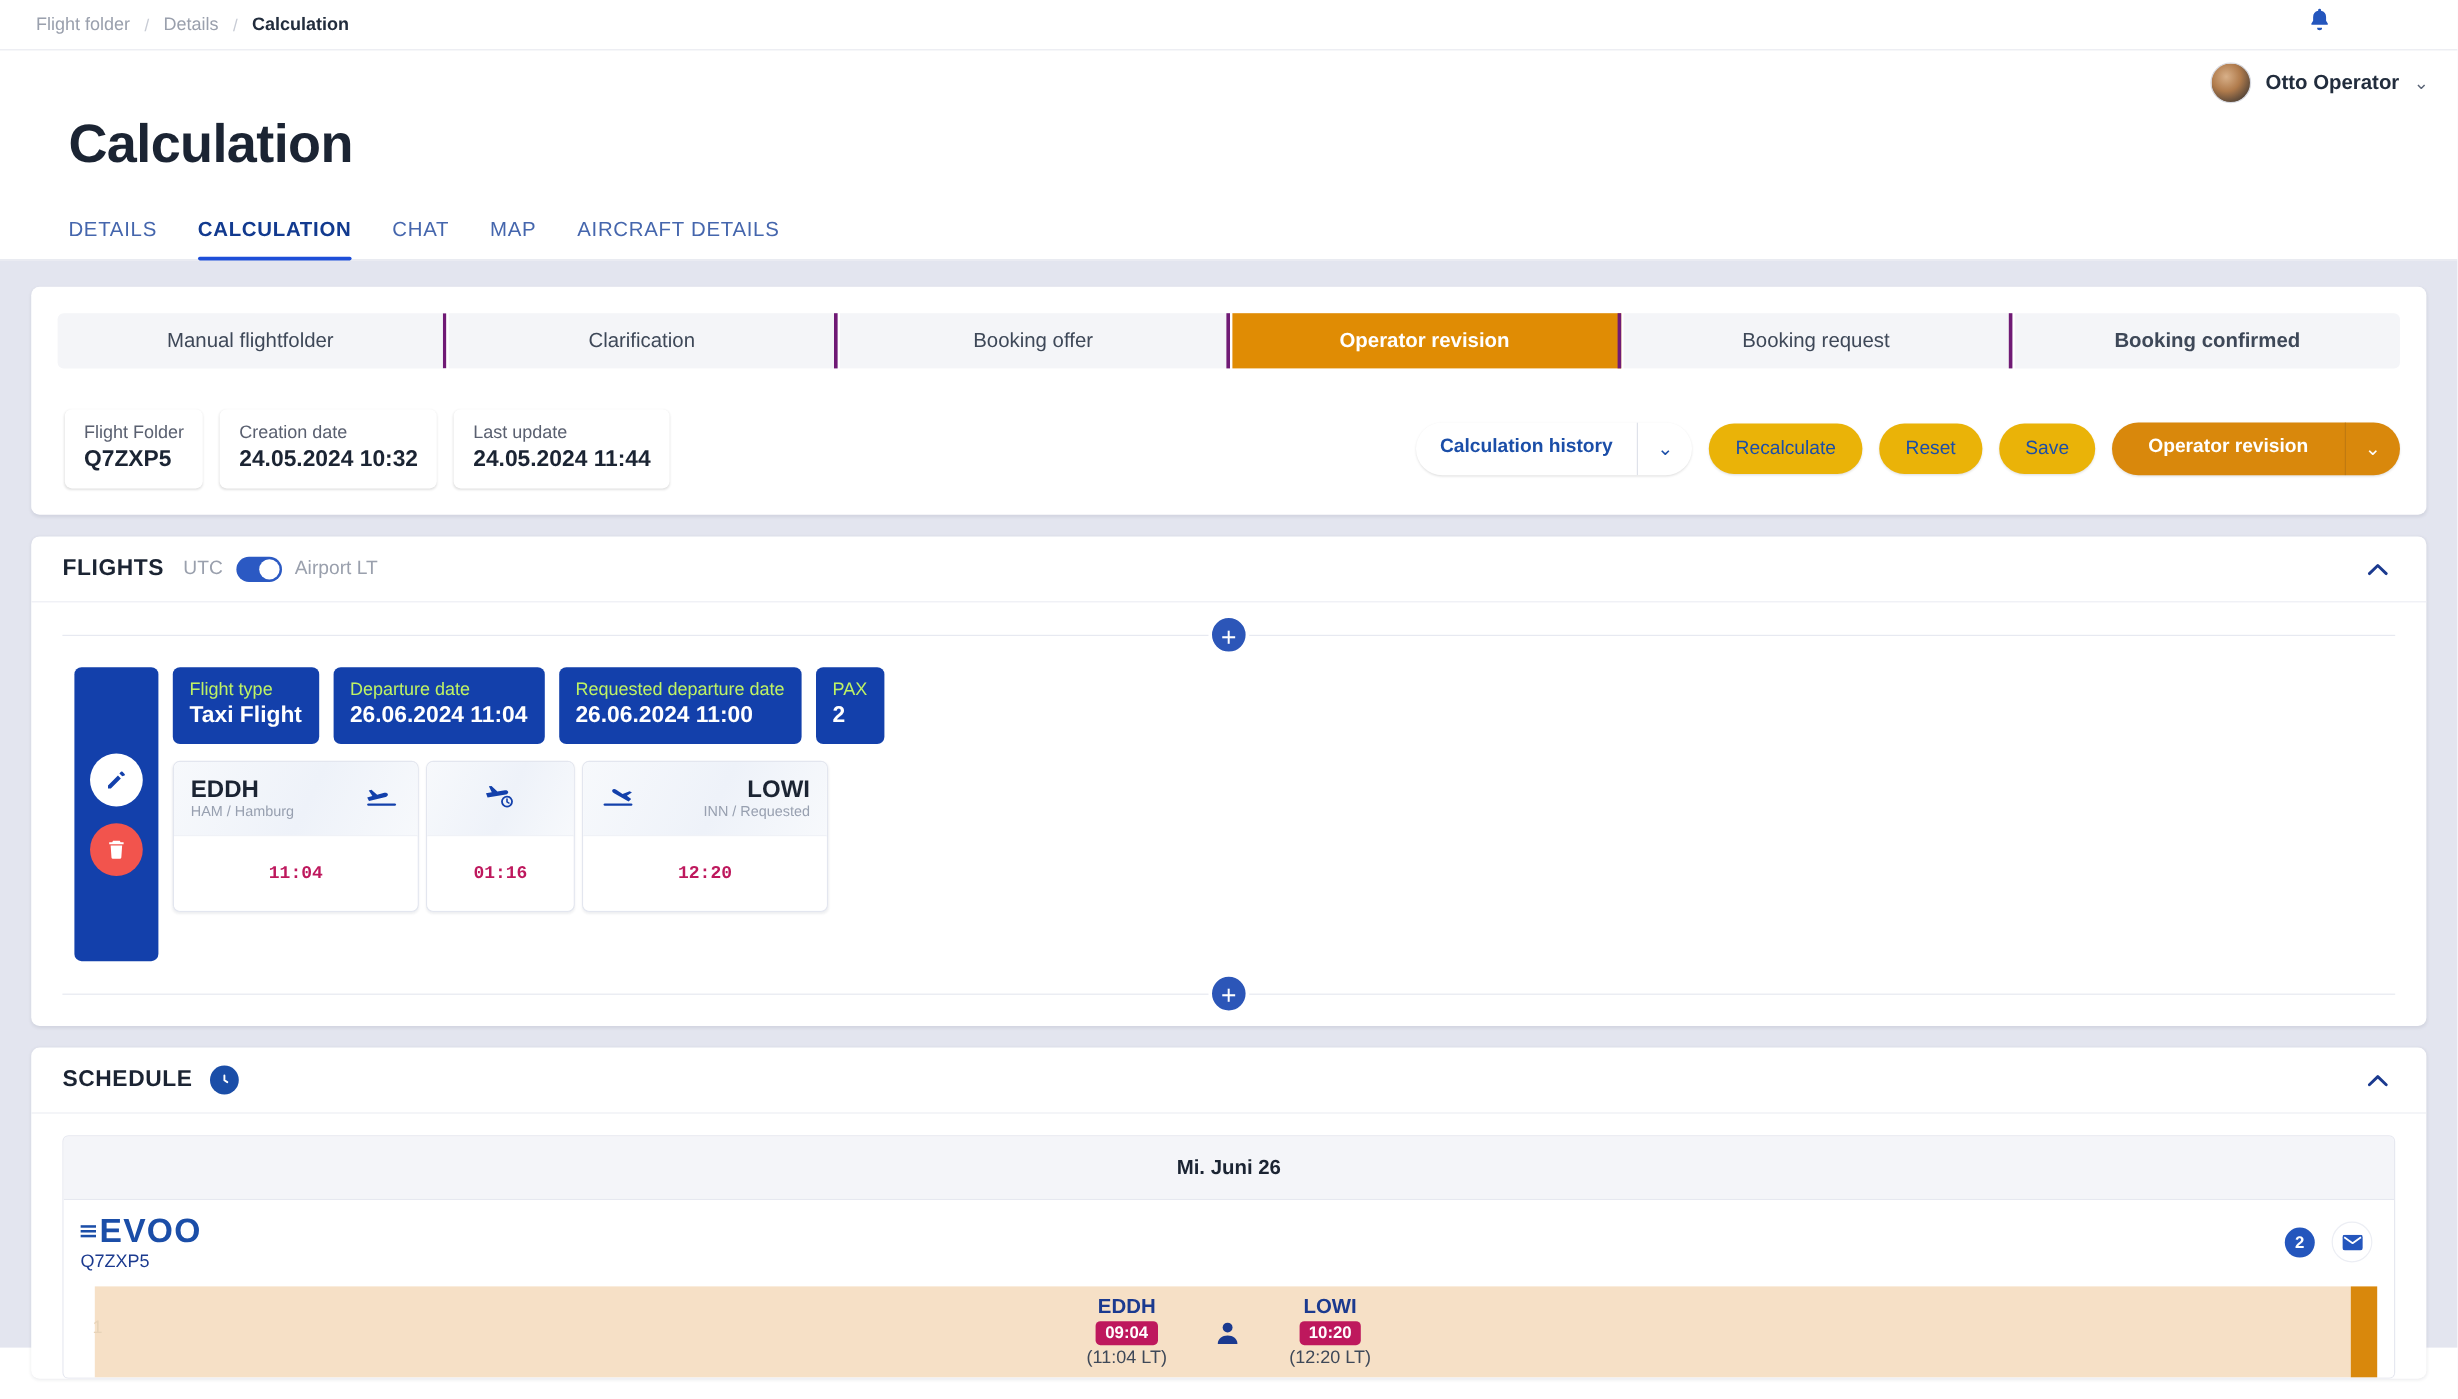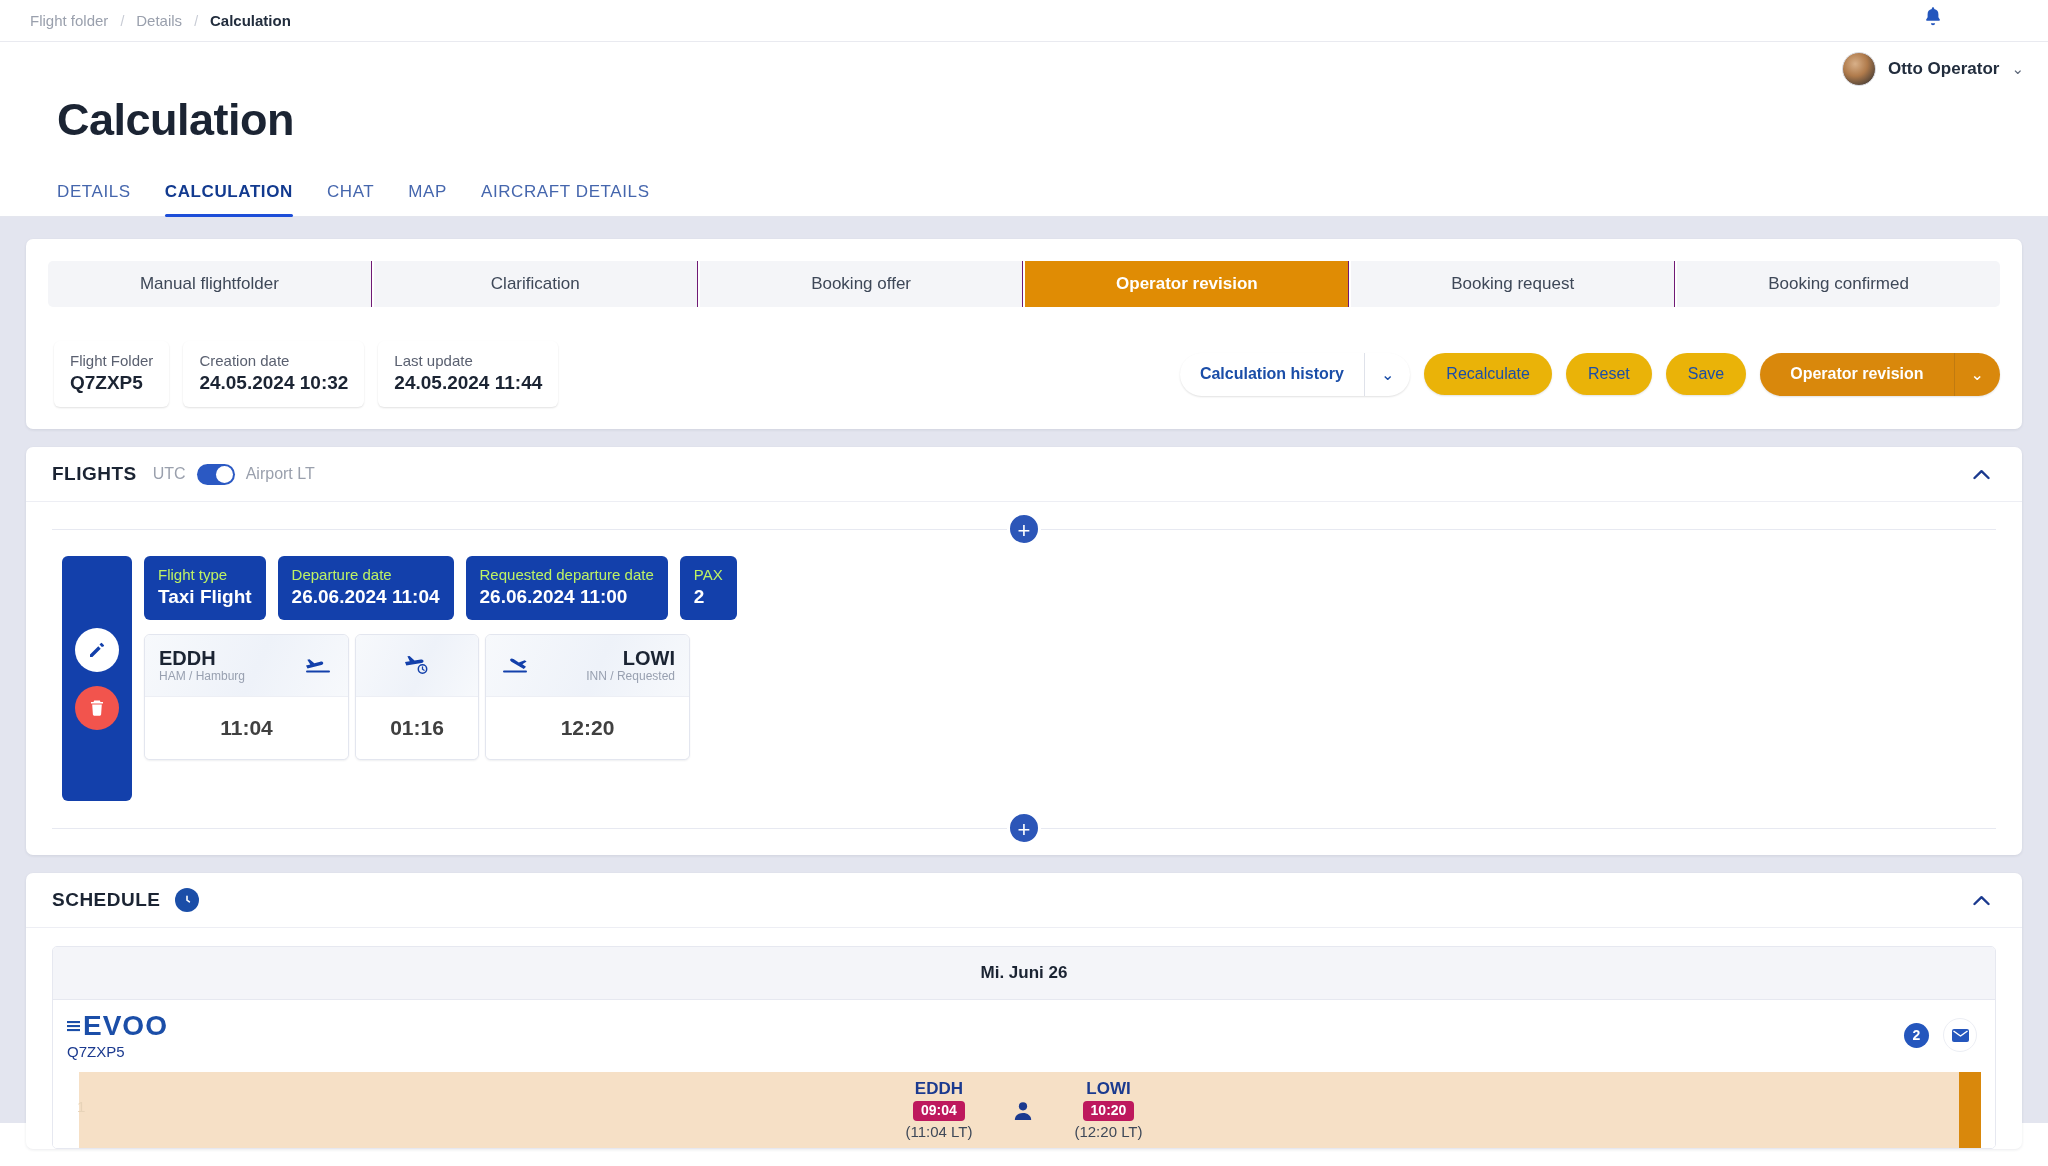--- a/index.html
+++ b/index.html
@@ -63,24 +63,24 @@
 
   
   .card {
     background: #fff; border-radius: 7px; overflow: hidden;
     box-shadow: 0 1px 3px rgba(22,30,50,.09);
   }
   .stepper { display: flex; padding: 22px 22px 12px 22px; gap: 2px; }
   .step {
     flex: 1; text-align: center; font-size: 17px; color: #3e4858;
     padding: 13px 4px; background: #f4f5f8;
-    border-right: 1px solid #701a75;
+    border-right: 3px solid #701a75;
   }
   .step:first-child { border-radius: 5px 0 0 5px; }
-  .step:last-child { border-radius: 0 5px 5px 0; border-right: none; }
+  .step:last-child { border-radius: 0 5px 5px 0; border-right: none; font-weight: bold; }
   .step.active { background: #e08c04; color: #fff; font-weight: 700; }
 
   .orangebar {
     margin: 0; height: 110px; display: flex; align-items: center;
     padding: 0 22px 0 28px;
     background: linear-gradient(90deg, #c47a0b 0%, #cf8a10 22%, #dda13b 62%, #e7b濃 80%, #e9bc6a 100%);
   }
   .info-chips { display: flex; gap: 14px; }
   .chip-w {
     background: #fff; border-radius: 6px; padding: 11px 16px 13px 16px;
@@ -167,21 +167,21 @@
     background: linear-gradient(115deg,#f7f9fc 0%,#eef2f9 55%,#f7f9fc 100%);
     border-bottom: 1px solid #edeff5; gap: 10px;
   }
   .leg-top.center { justify-content: center; }
   .apt { line-height: 1.15; }
   .apt .code { font-size: 20px; font-weight: 700; color: #1b2433; }
   .apt .sub { font-size: 12px; color: #98a0b0; }
   .apt.ralign { text-align: right; }
   .leg-time {
     height: 62px; display: flex; align-items: center; justify-content: center;
-    font-size: 21px; font-weight: 700; color: #404040; background: #fff;
+    font-size: 15px; font-weight: 700; color: #be185d; background: #fff; font-family: Liberation Mono, monospace;
   }
 
   
   .clock-ic {
     width: 24px; height: 24px; border-radius: 50%; background: #1b4ea8;
     margin-left: 14px; display: flex; align-items: center; justify-content: center;
   }
   .sched-body { padding: 18px 26px 0 26px; }
   .sched-inner { border: 1px solid #e6e8f0; border-radius: 5px; overflow: hidden; }
   .sched-date {

